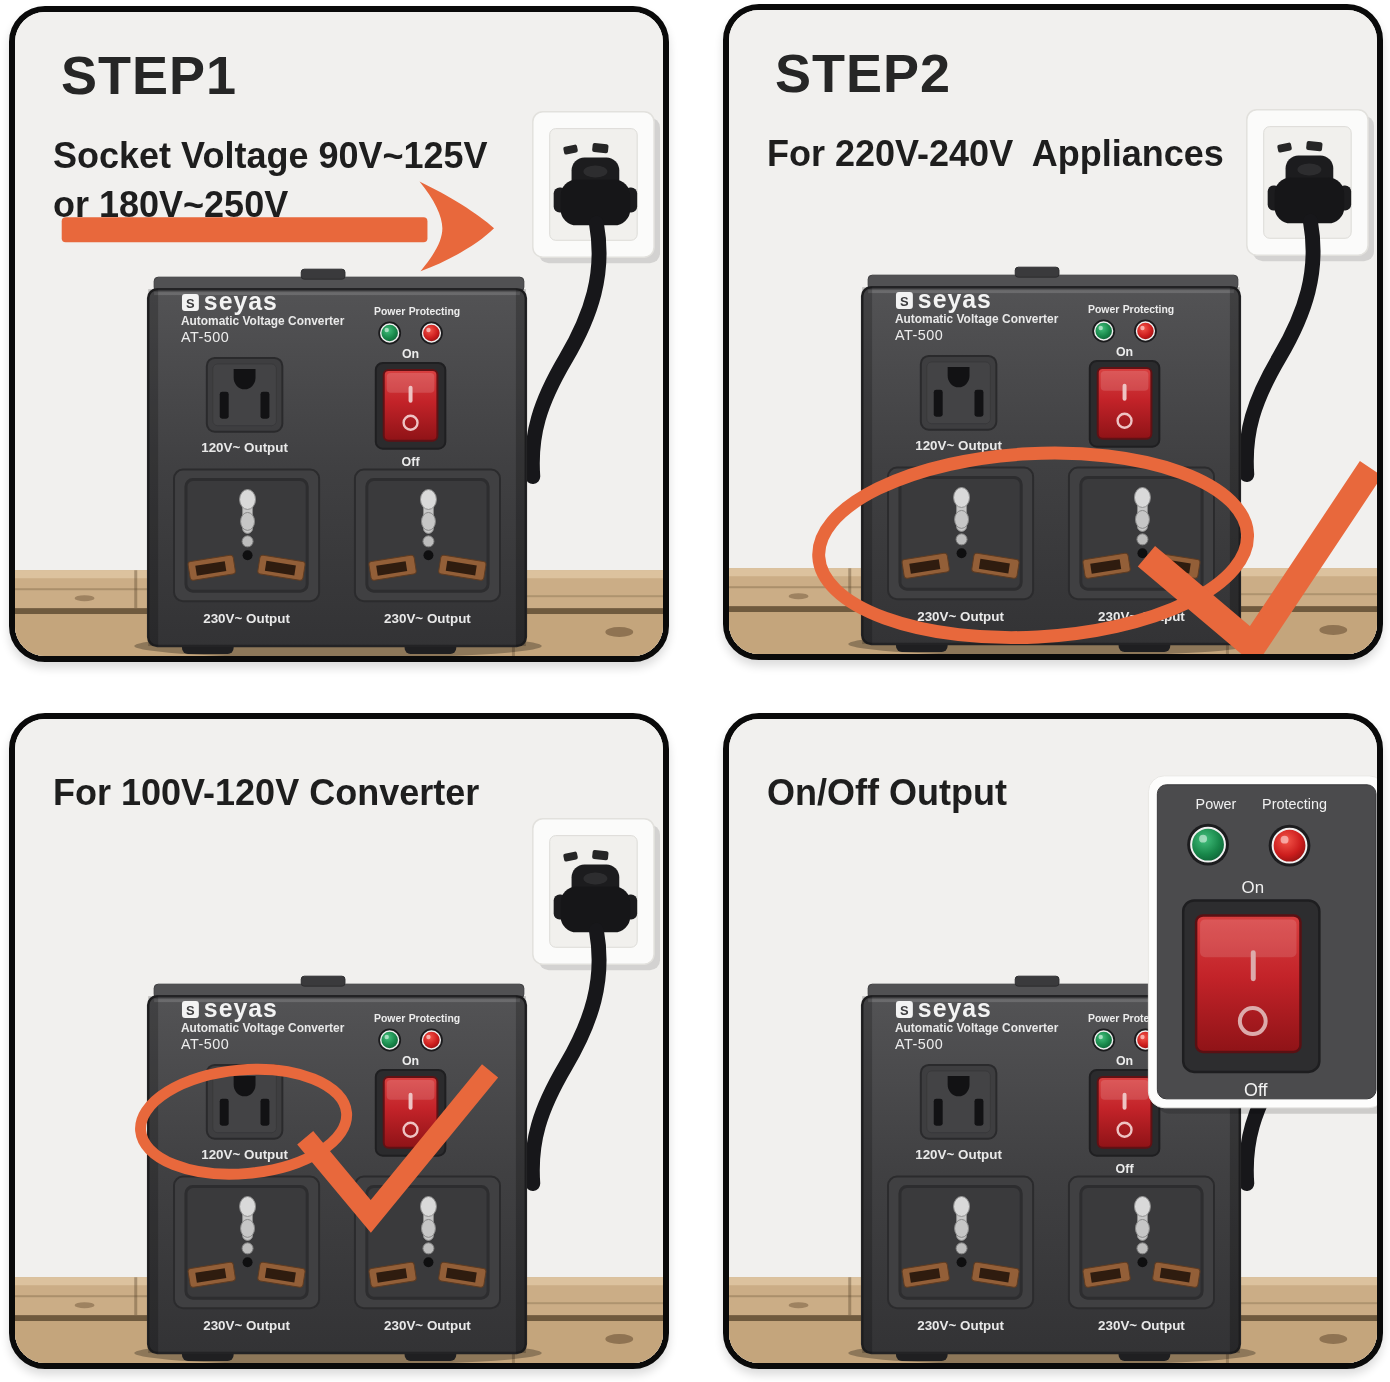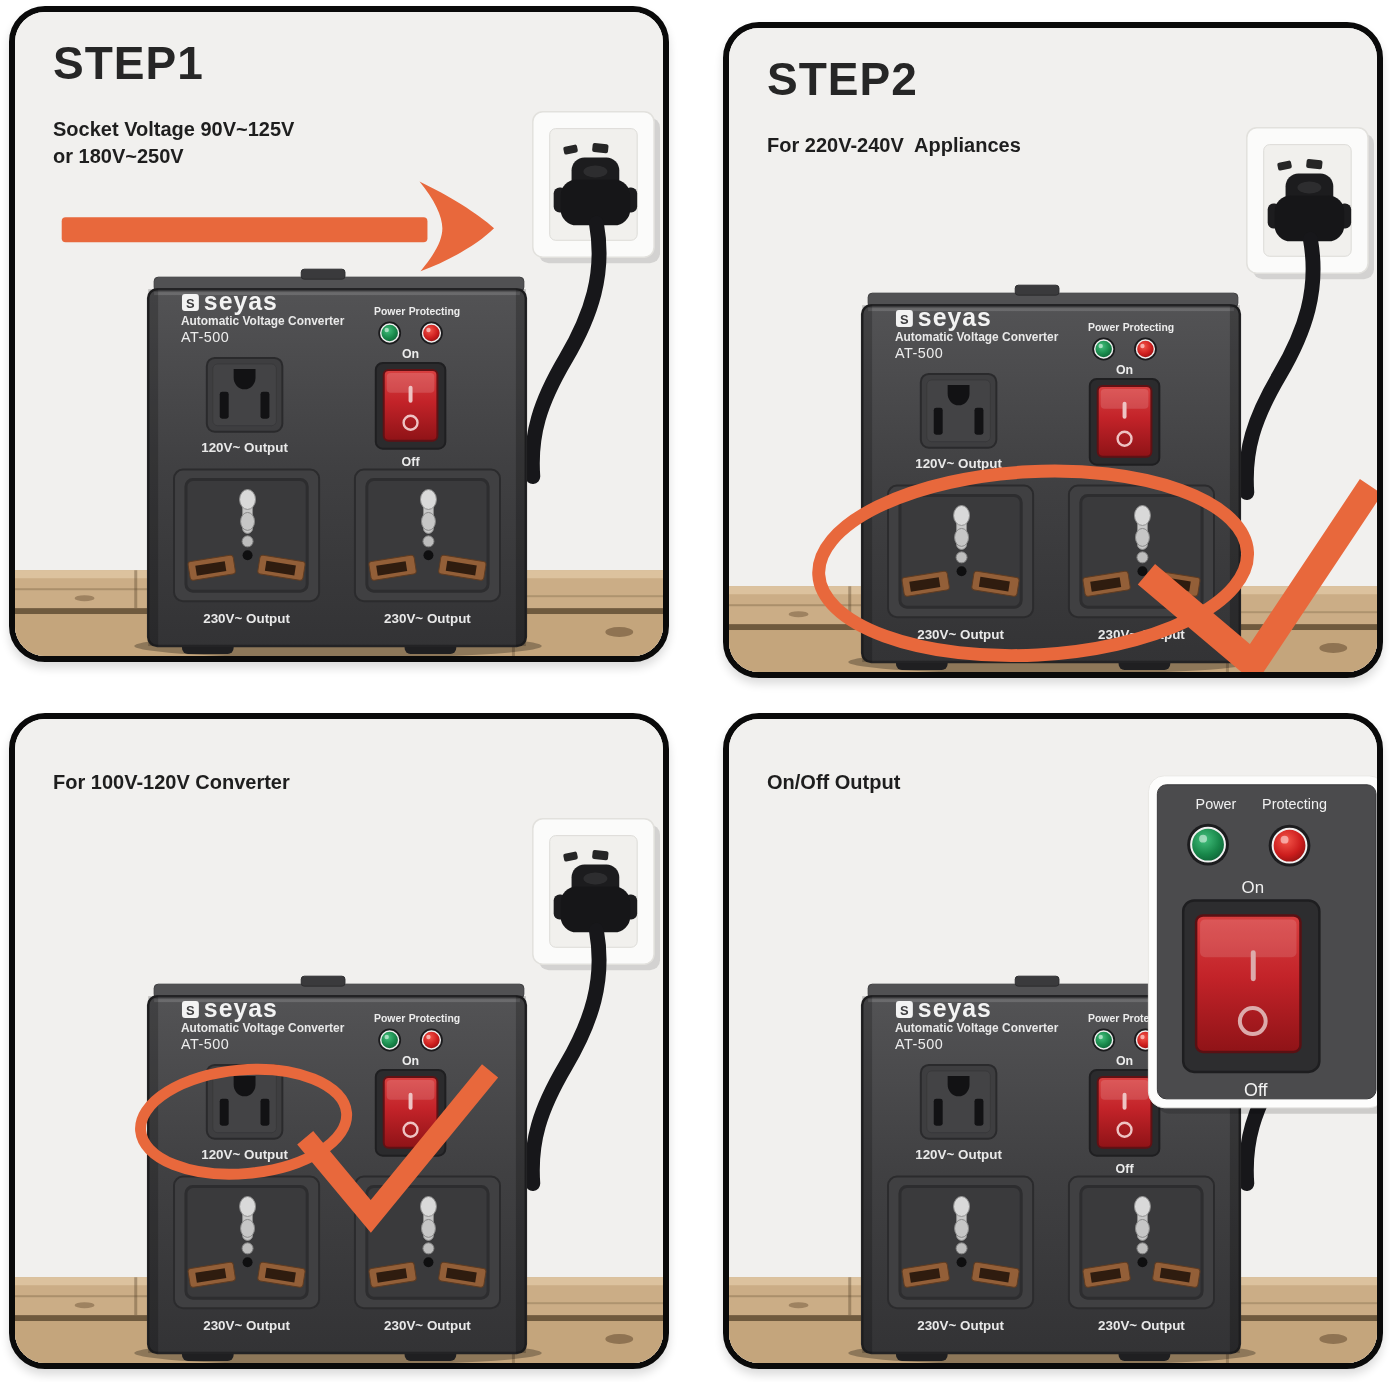--- a/index.html
+++ b/index.html
@@ -1,23 +1,23 @@
 <!DOCTYPE html>
 <html><head>
 <meta charset="utf-8">
 <style>
   html,body{margin:0;padding:0;background:#ffffff;}
   body{width:1390px;height:1382px;position:relative;font-family:"Liberation Sans",sans-serif;}
   .panel{position:absolute;width:648px;height:644px;border:6px solid #0a0a0a;border-radius:36px;
          background:#f1f0ee;overflow:hidden;box-shadow:0 6px 10px rgba(0,0,0,.14);}
-  #p1{left:9px;top:6px;} #p2{left:723px;top:22px;} #p3{left:9px;top:713px;} #p4{left:723px;top:713px;}
+  #p1{left:9px;top:6px;} #p2{left:723px;top:4px;} #p3{left:9px;top:713px;} #p4{left:723px;top:713px;}
   .scene{position:absolute;left:0;top:0;width:648px;height:644px;display:block;}
   .caption{position:absolute;left:38px;top:24px;z-index:5;color:#222;}
-  .caption h2{margin:0;font-size:46px;font-weight:bold;letter-spacing:1px;color:#262626;}
-  .caption p{margin:26px 0 0 0;font-size:20px;font-weight:bold;line-height:1.35;color:#1e1e1e;white-space:pre-wrap;}
+  .caption h2{margin:8px;font-size:54px;font-weight:bold;letter-spacing:1px;color:#262626;}
+  .caption p{margin:26px 0 0 0;font-size:36px;font-weight:bold;line-height:1.35;color:#1e1e1e;white-space:pre-wrap;}
   svg text{font-family:"Liberation Sans",sans-serif;}
 </style>
 </head>
 <body>
 
 <svg width="0" height="0" style="position:absolute" aria-hidden="true">
   <defs>
     <linearGradient id="bodyG" x1="0" y1="0" x2="0" y2="1">
       <stop offset="0" stop-color="#535355"></stop>
         <stop offset=".5" stop-color="#404042"></stop>

